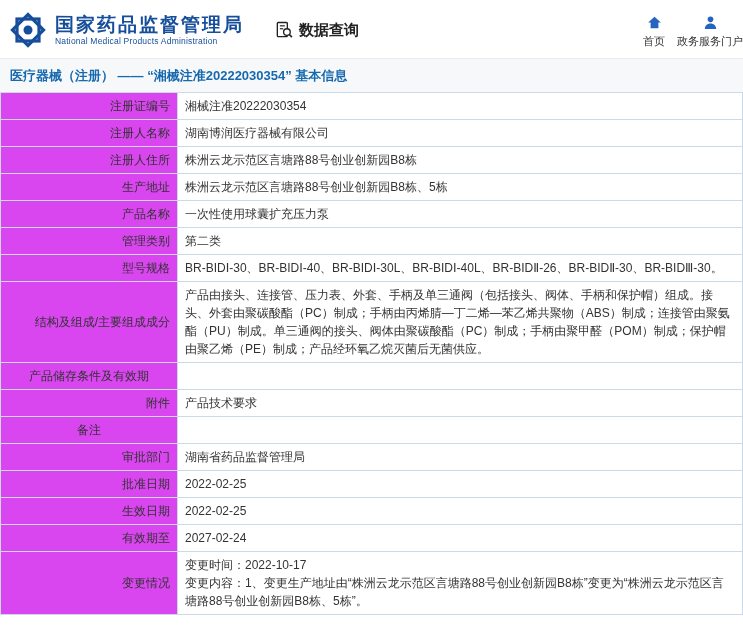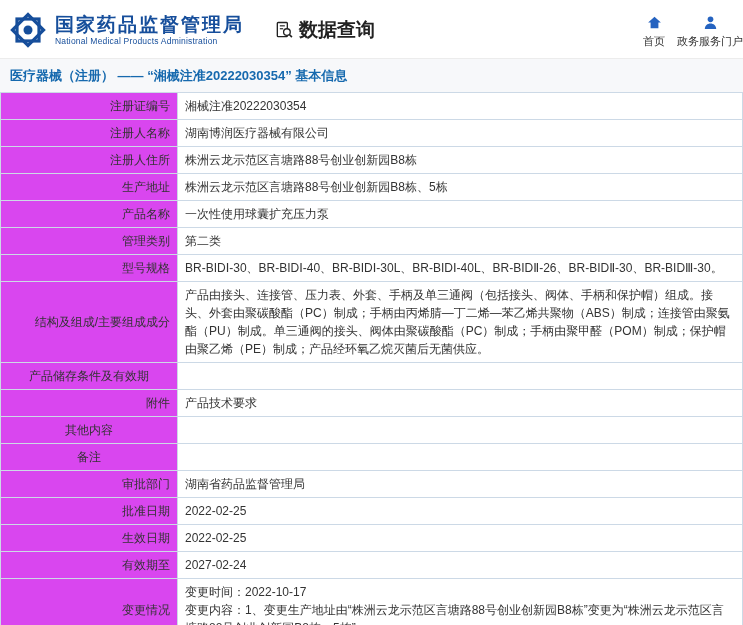--- a/index.html
+++ b/index.html
@@ -35,21 +35,21 @@
     font-size: 8.5px;
     color: #164e9b;
     letter-spacing: 0.2px;
     white-space: nowrap;
   }
   .dataquery {
     display: flex;
     align-items: center;
     gap: 5px;
     margin-left: 30px;
-    font-size: 19px;
+    font-size: 15px;
     font-weight: bold;
     color: #222;
     cursor: pointer;
   }
   .dataquery svg { width: 20px; height: 20px; }
   .header-right {
     margin-left: auto;
     display: flex;
     gap: 12px;
     align-items: flex-end;
@@ -189,24 +189,20 @@
     </tr>
     <tr class="empty-row">
       <td class="label">产品储存条件及有效期</td>
       <td class="value"></td>
     </tr>
     <tr>
       <td class="label">附件</td>
       <td class="value">产品技术要求</td>
     </tr>
     <tr class="empty-row">
-      <td class="label">其他内容</td>
-      <td class="value"></td>
-    </tr>
-    <tr class="empty-row">
       <td class="label">备注</td>
       <td class="value"></td>
     </tr>
     <tr>
       <td class="label">审批部门</td>
       <td class="value">湖南省药品监督管理局</td>
     </tr>
     <tr>
       <td class="label">批准日期</td>
       <td class="value">2022-02-25</td>

